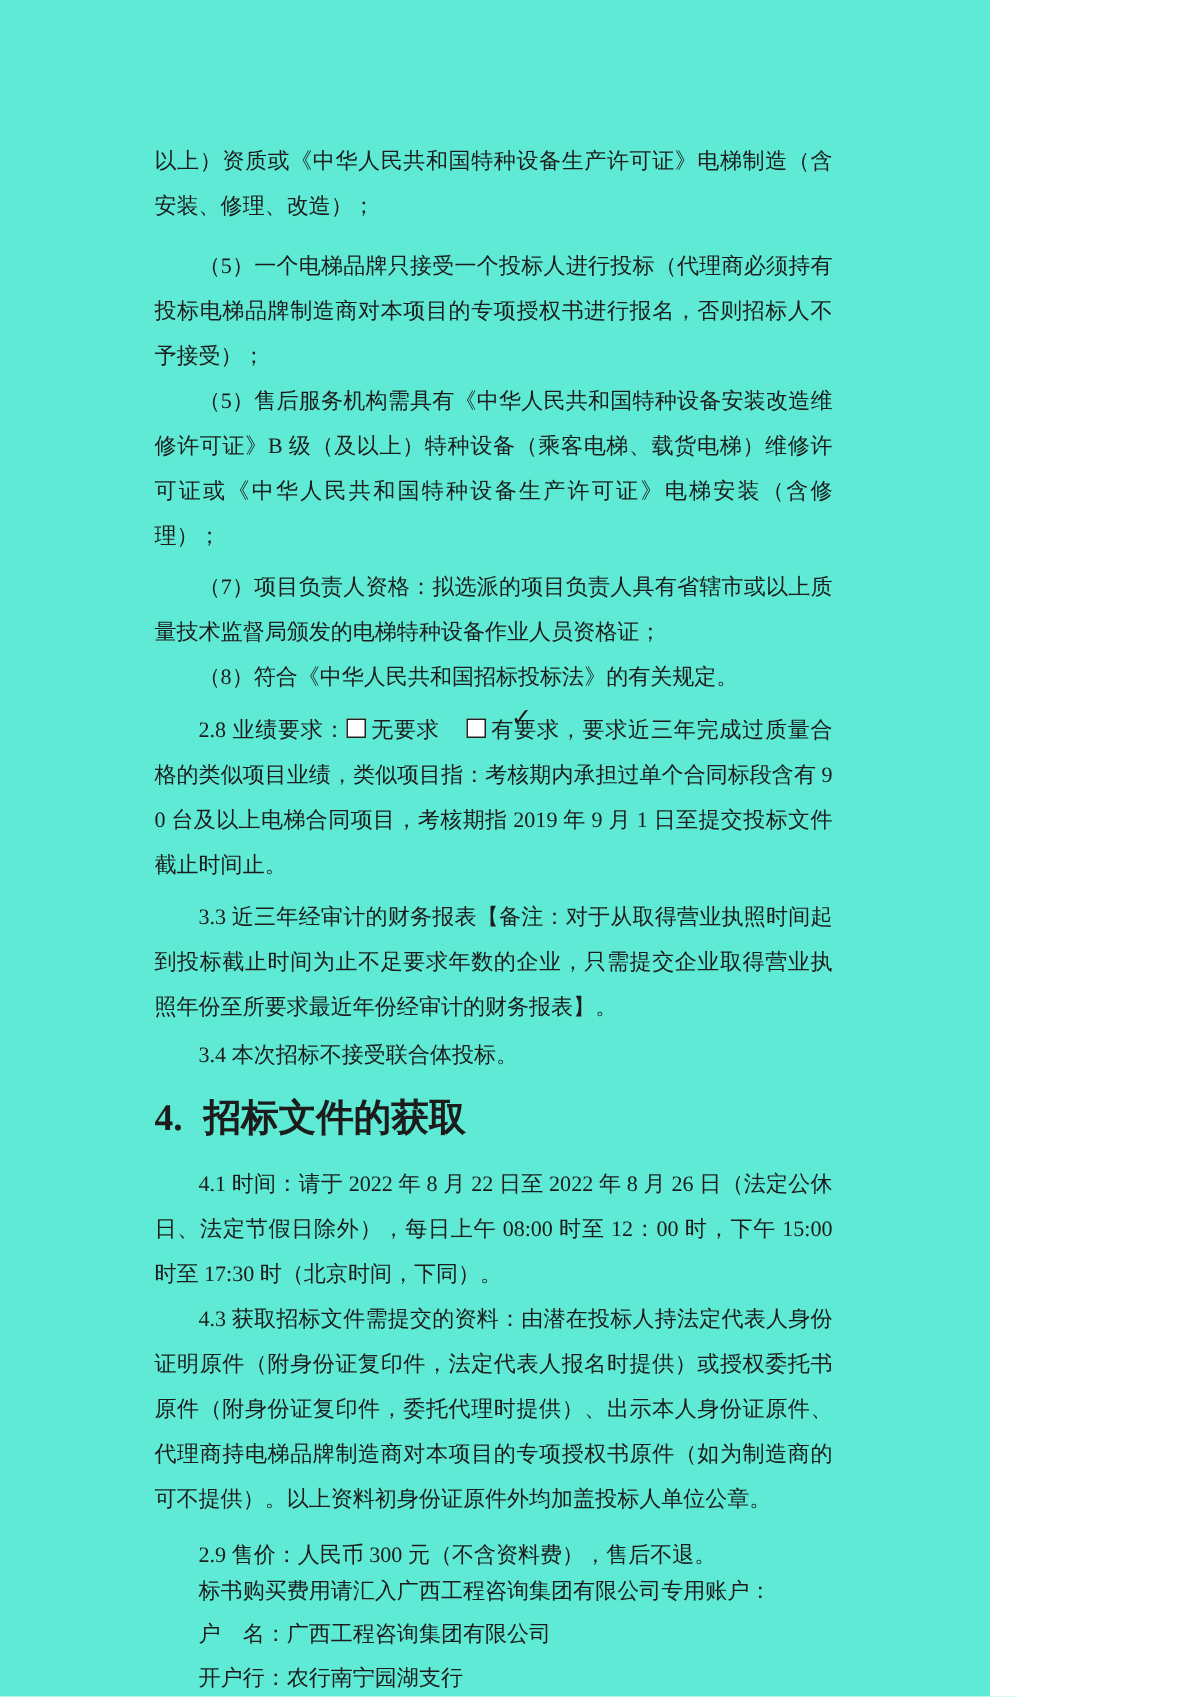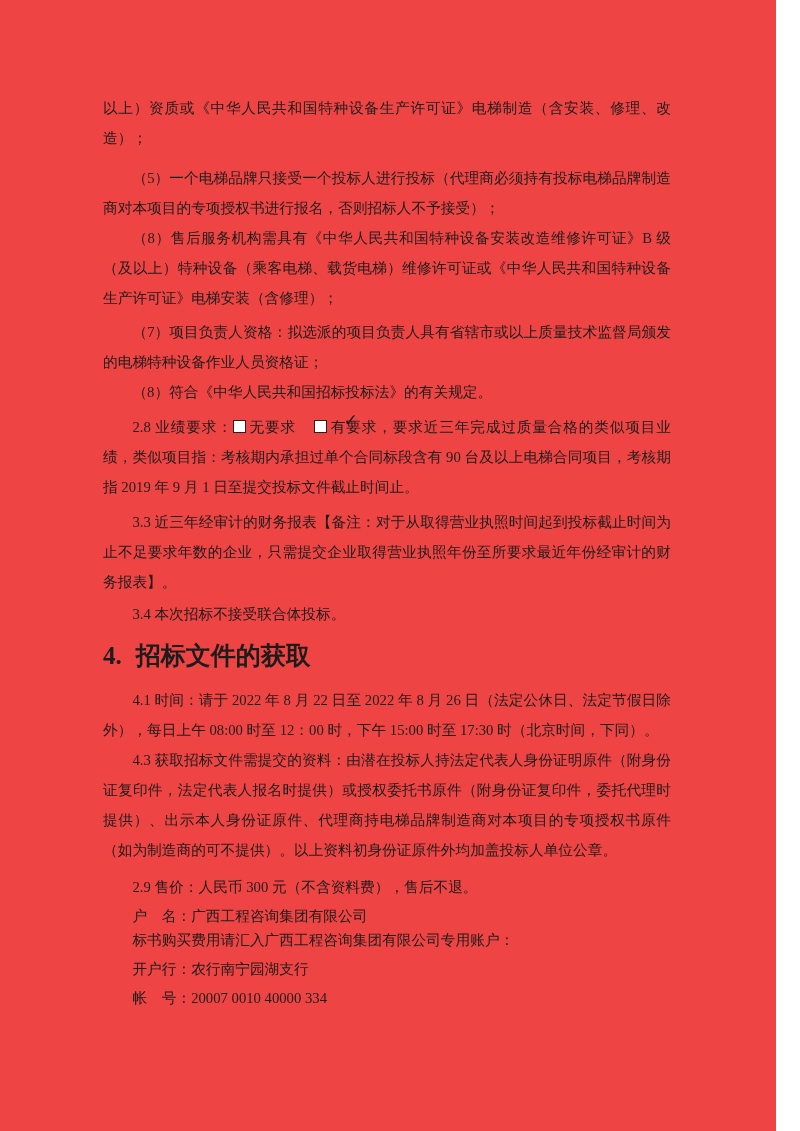--- a/index.html
+++ b/index.html
@@ -9,24 +9,24 @@
   }
   body {
     width: 800px;
     height: 1131px;
     overflow: hidden;
     font-family: "Liberation Serif", "DejaVu Serif", serif;
     color: #1c1c1c;
   }
   .doc {
     box-sizing: border-box;
-    width: 776px;
+    width: 660px;
     height: 1131px;
     padding: 93px 105px 0 103px;
-    background: #ef4444;
+    background: #5eead4;
   }
   .para {
     margin: 0;
     font-size: 14.7px;
     line-height: 30px;
     text-align: justify;
     text-justify: inter-ideograph;
     word-break: break-all;
   }
   .indent { text-indent: 2em; }
@@ -70,21 +70,21 @@
 </style>
 </head>
 <body>
 
 <div class="doc">
 
   <p class="para">以上）资质或《中华人民共和国特种设备生产许可证》电梯制造（含安装、修理、改造）；</p>
 
   <p class="para indent mt10">（5）一个电梯品牌只接受一个投标人进行投标（代理商必须持有投标电梯品牌制造商对本项目的专项授权书进行报名，否则招标人不予接受）；</p>
 
-  <p class="para indent">（8）售后服务机构需具有《中华人民共和国特种设备安装改造维修许可证》B 级（及以上）特种设备（乘客电梯、载货电梯）维修许可证或《中华人民共和国特种设备生产许可证》电梯安装（含修理）；</p>
+  <p class="para indent">（5）售后服务机构需具有《中华人民共和国特种设备安装改造维修许可证》B 级（及以上）特种设备（乘客电梯、载货电梯）维修许可证或《中华人民共和国特种设备生产许可证》电梯安装（含修理）；</p>
 
   <p class="para indent mt4">（7）项目负责人资格：拟选派的项目负责人具有省辖市或以上质量技术监督局颁发的电梯特种设备作业人员资格证；</p>
 
   <p class="para indent">（8）符合《中华人民共和国招标投标法》的有关规定。</p>
 
   <p class="para indent mt5">
     <span>2.8 业绩要求：</span><span class="cbx"></span><span>无要求</span><span class="cbx gap-left"><span class="tick">✓</span></span><span>有要求，要求近三年完成过质量合格的类似项目业绩，类似项目指：考核期内承担过单个合同标段含有 90 台及以上电梯合同项目，考核期指 2019 年 9 月 1 日至提交投标文件截止时间止。</span>
   </p>
 
   <p class="para indent mt5">3.3 近三年经审计的财务报表【备注：对于从取得营业执照时间起到投标截止时间为止不足要求年数的企业，只需提交企业取得营业执照年份至所要求最近年份经审计的财务报表】。</p>
@@ -95,21 +95,21 @@
     <span class="h-num">4.</span><span>招标文件的获取</span>
   </h2>
 
   <p class="para indent">4.1 时间：请于 2022 年 8 月 22 日至 2022 年 8 月 26 日（法定公休日、法定节假日除外），每日上午 08:00 时至 12：00 时，下午 15:00 时至 17:30 时（北京时间，下同）。</p>
 
 
   <p class="para indent">4.3 获取招标文件需提交的资料：由潜在投标人持法定代表人身份证明原件（附身份证复印件，法定代表人报名时提供）或授权委托书原件（附身份证复印件，委托代理时提供）、出示本人身份证原件、代理商持电梯品牌制造商对本项目的专项授权书原件（如为制造商的可不提供）。以上资料初身份证原件外均加盖投标人单位公章。</p>
 
   <p class="para indent mt7">2.9 售价：人民币 300 元（不含资料费），售后不退。</p>
 
+  <p class="para indent mtneg">标书购买费用请汇入广西工程咨询集团有限公司专用账户：</p>
+
   <p class="para indent acct">户　名：广西工程咨询集团有限公司</p>
-
-  <p class="para indent mtneg">标书购买费用请汇入广西工程咨询集团有限公司专用账户：</p>
 
   <p class="para indent acct">开户行：农行南宁园湖支行</p>
 
   <p class="para indent acct">帐　号：20007 0010 40000 334</p>
 
 </div>
 
 </body></html>

